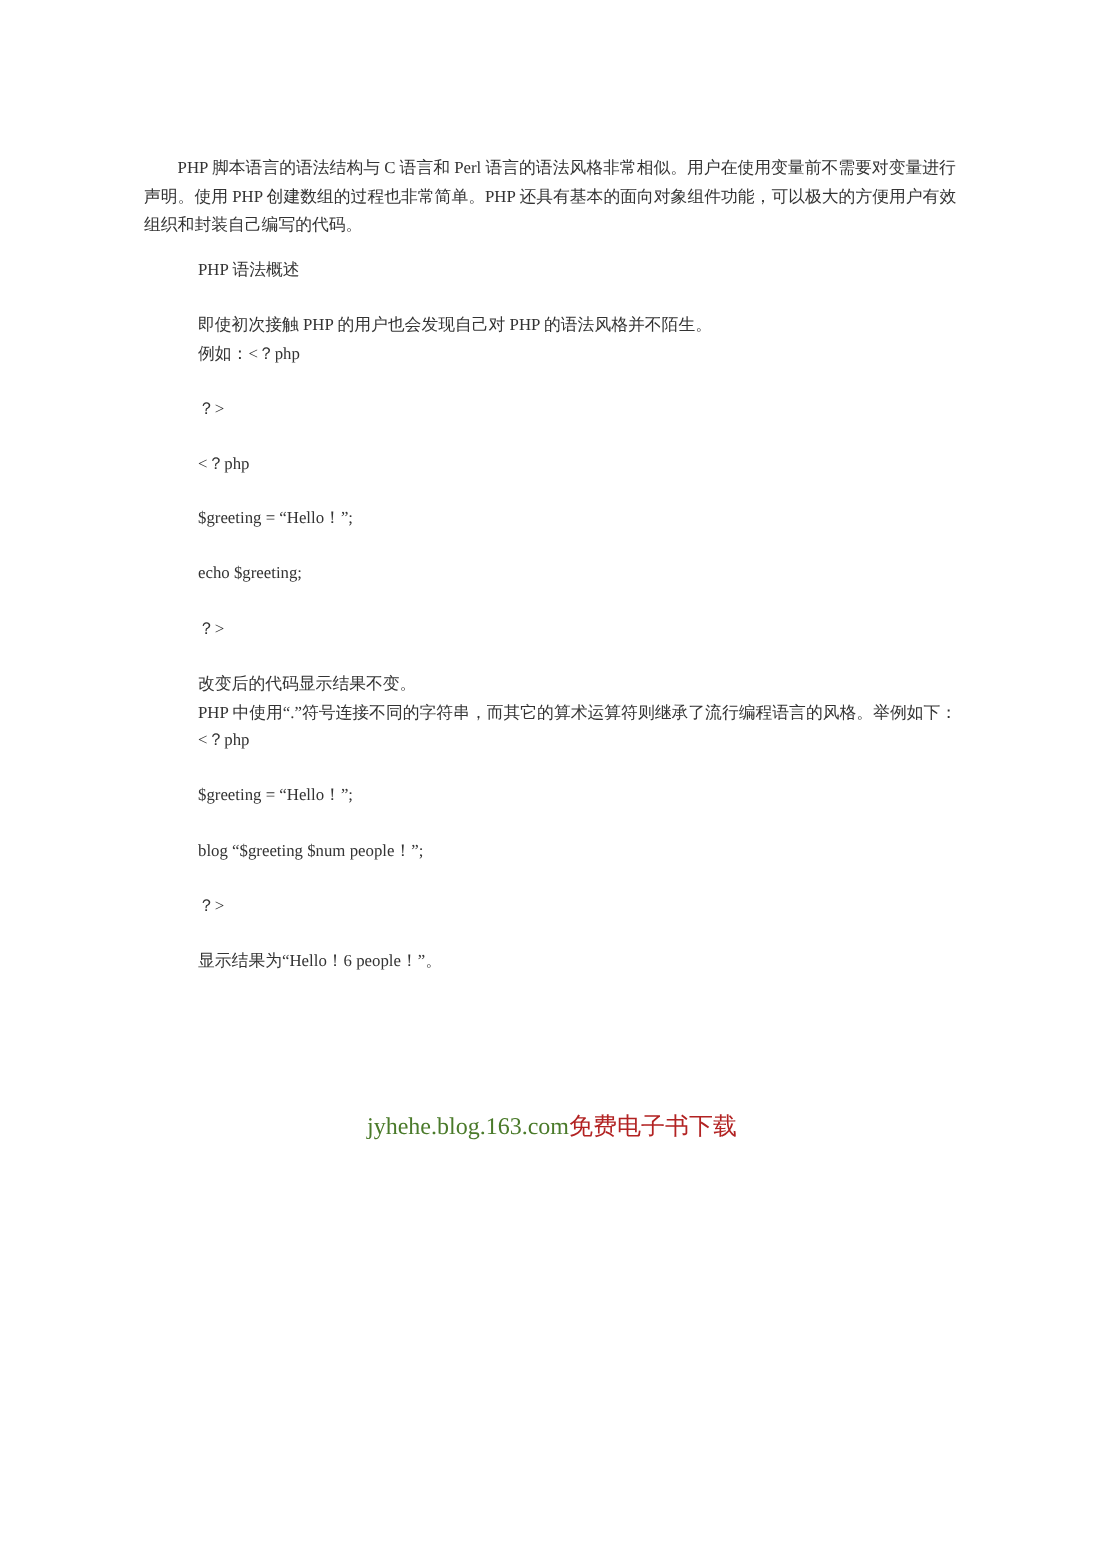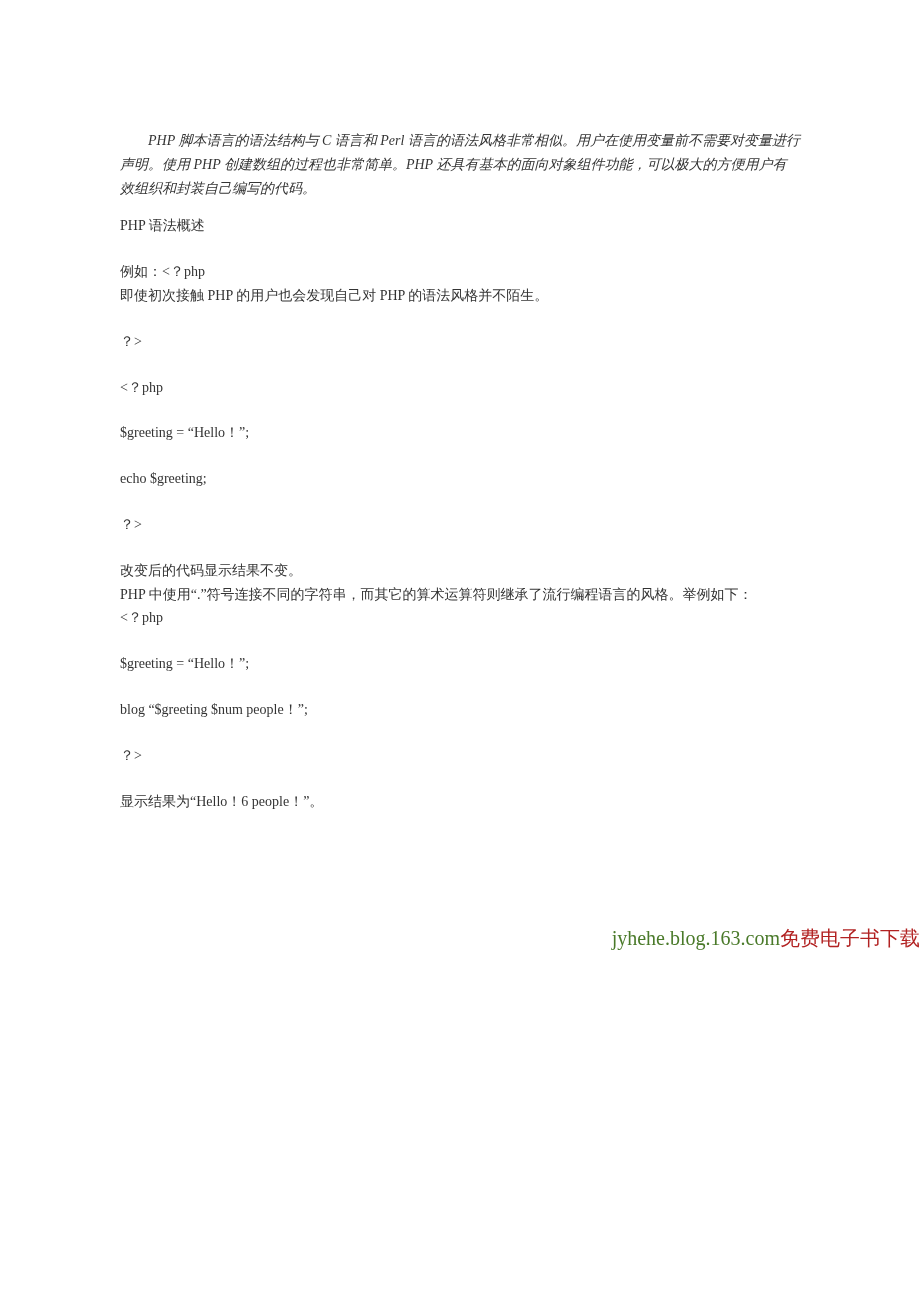--- a/index.html
+++ b/index.html
@@ -11,33 +11,33 @@
   }
   .page {
     padding: 115px 120px 40px 120px;
     box-sizing: border-box;
   }
   .intro {
     font-size: 14px;
     color: #333;
     line-height: 1.7;
     text-indent: 2em;
-    font-style: italic;
   }
   .line {
     font-size: 14px;
     color: #333;
     line-height: 1.7;
     margin: 0;
   }
   .block {
     margin-bottom: 22px;
+    margin-left: 45px;
   }
   .footer {
-    text-align: right;
+    text-align: center;
     font-size: 20px;
     font-family: "SimSun", "宋体", serif;
     padding: 50px 0 20px 0;
   }
   .footer-link {
     color: #4a7a2a;
   }
   .footer-text {
     color: #b22222;
   }
@@ -48,22 +48,22 @@
 <div class="page">
 
   <p class="intro">PHP 脚本语言的语法结构与 C 语言和 Perl 语言的语法风格非常相似。用户在使用变量前不需要对变量进行声明。使用 PHP 创建数组的过程也非常简单。PHP 还具有基本的面向对象组件功能，可以极大的方便用户有效组织和封装自己编写的代码。</p>
 
   <div class="block">
       <p class="line">PHP 语法概述</p>
     </div>
 
 
   <div class="block">
+    <p class="line">即使初次接触 PHP 的用户也会发现自己对 PHP 的语法风格并不陌生。</p>
     <p class="line">例如：&lt;？php</p>
-    <p class="line">即使初次接触 PHP 的用户也会发现自己对 PHP 的语法风格并不陌生。</p>
   </div>
 
 
   <div class="block">
       <p class="line">？&gt;</p>
     </div>
 
 
   <div class="block">
     <p class="line">&lt;？php</p>

